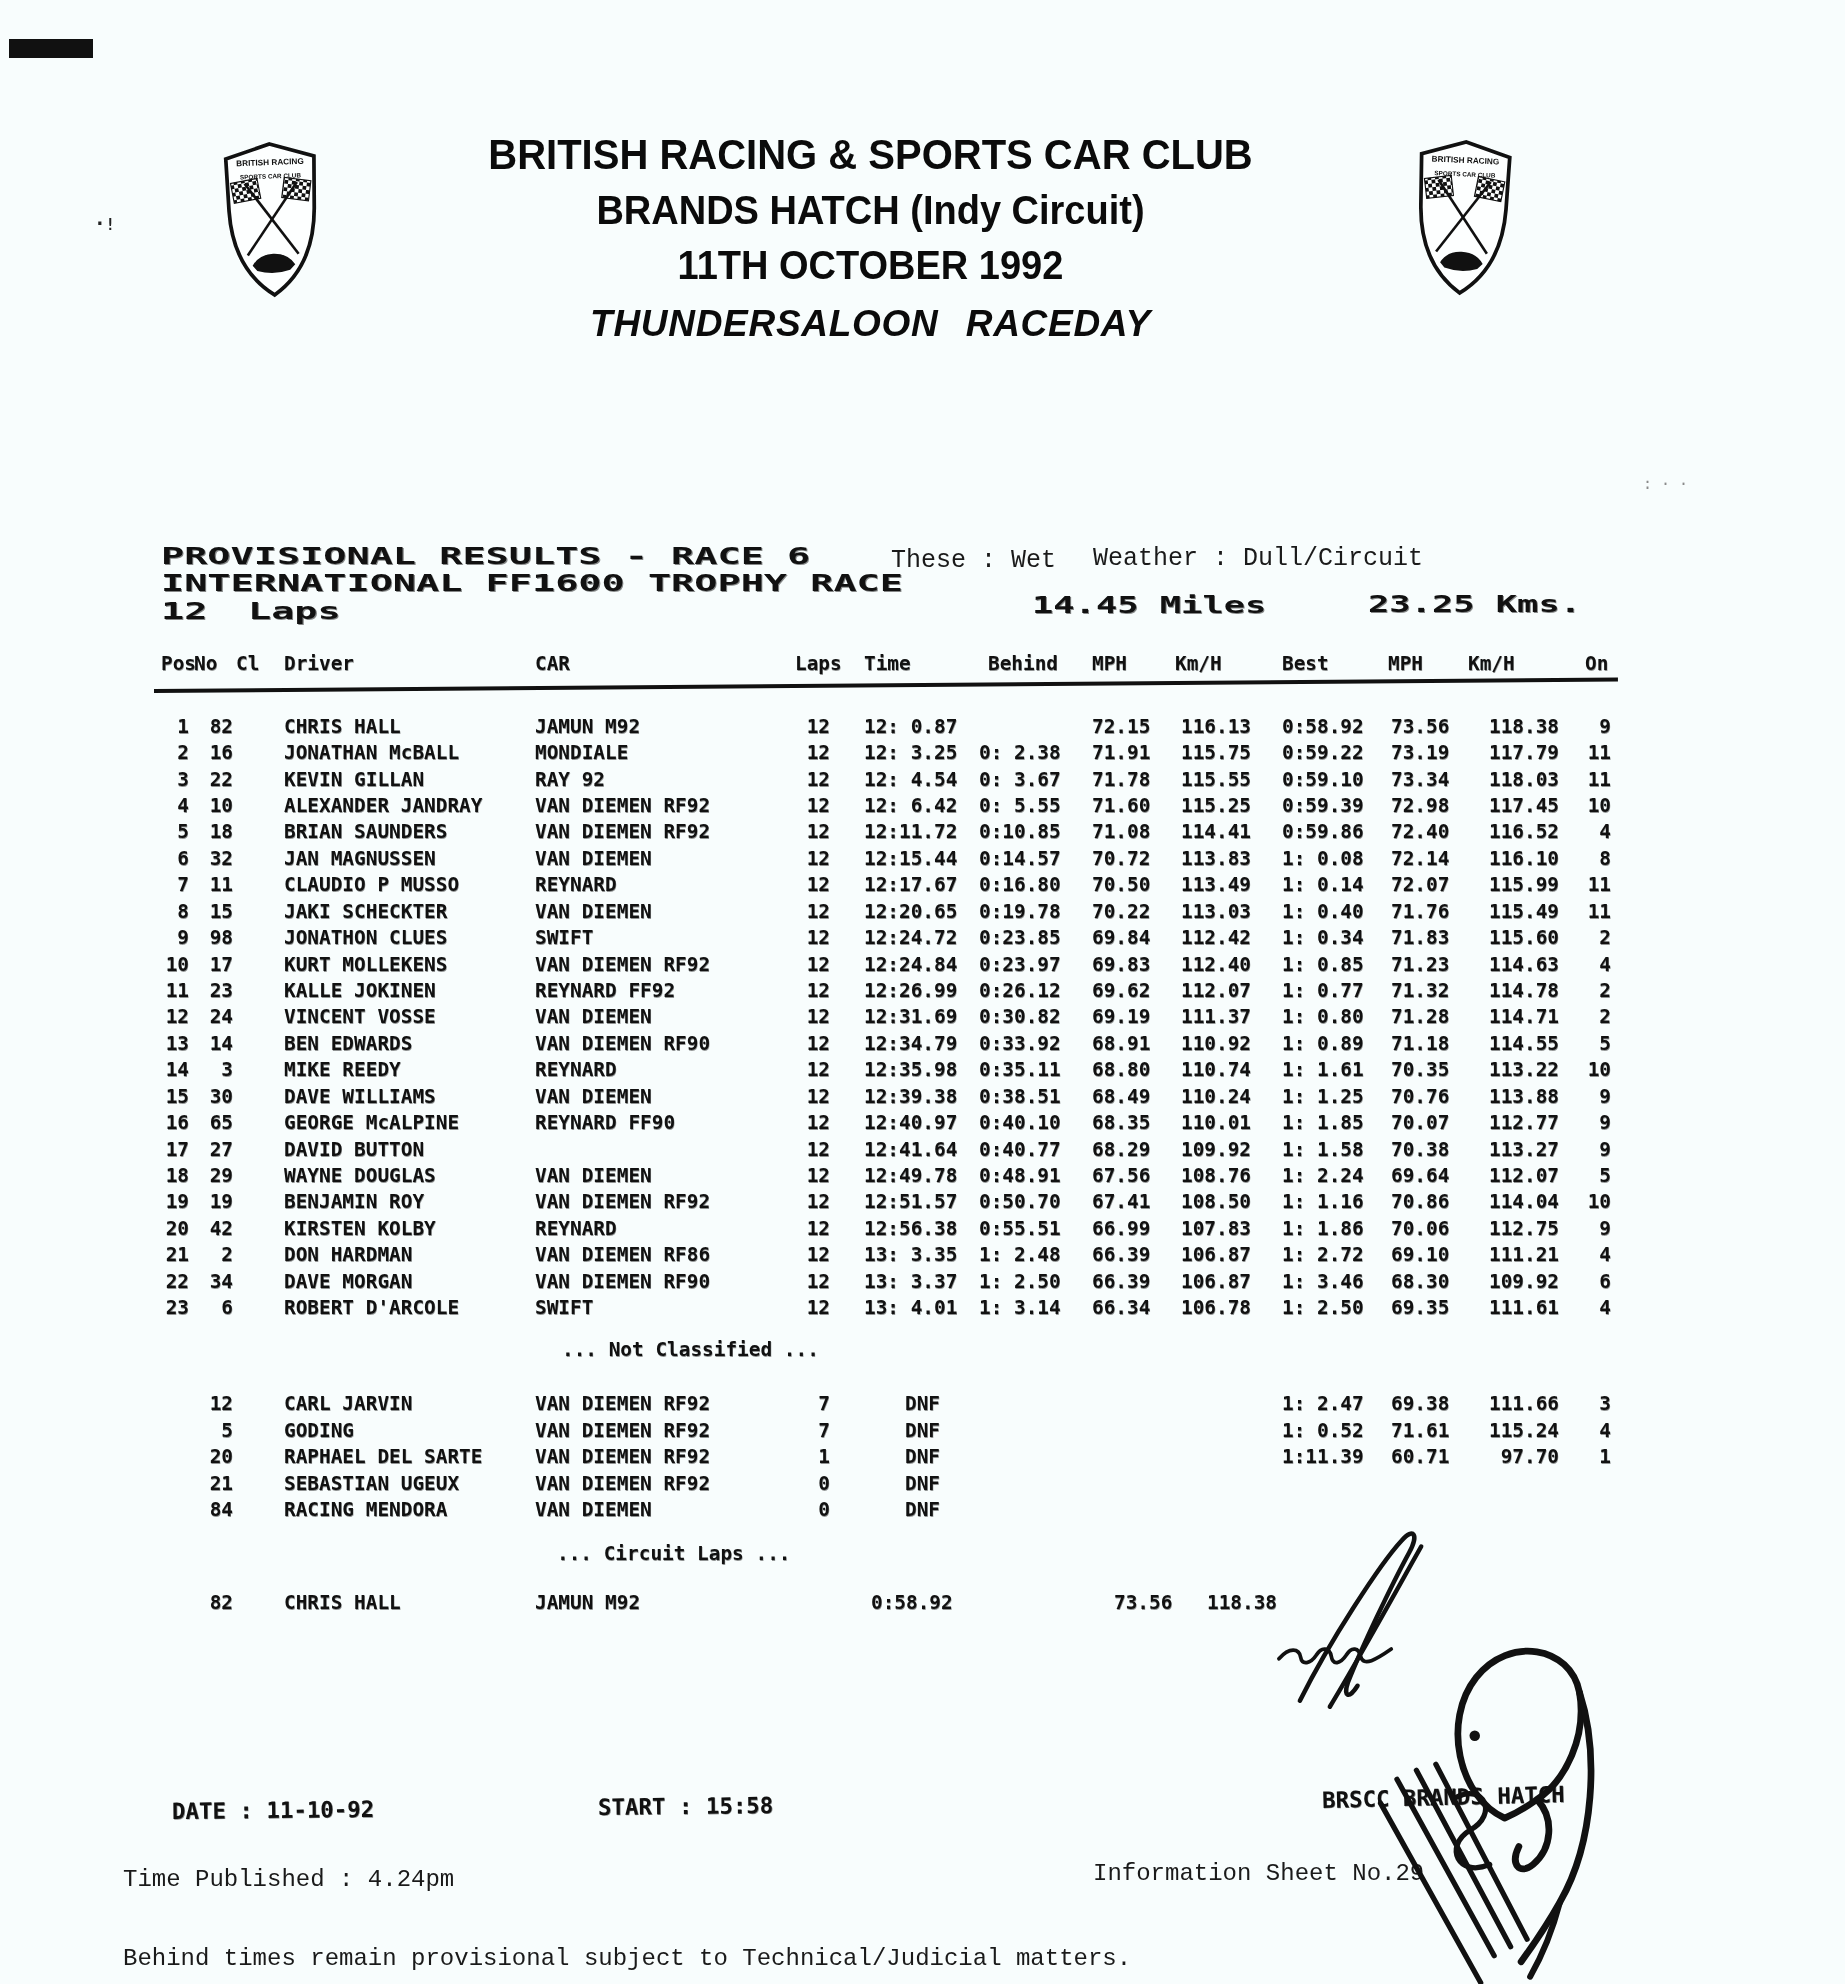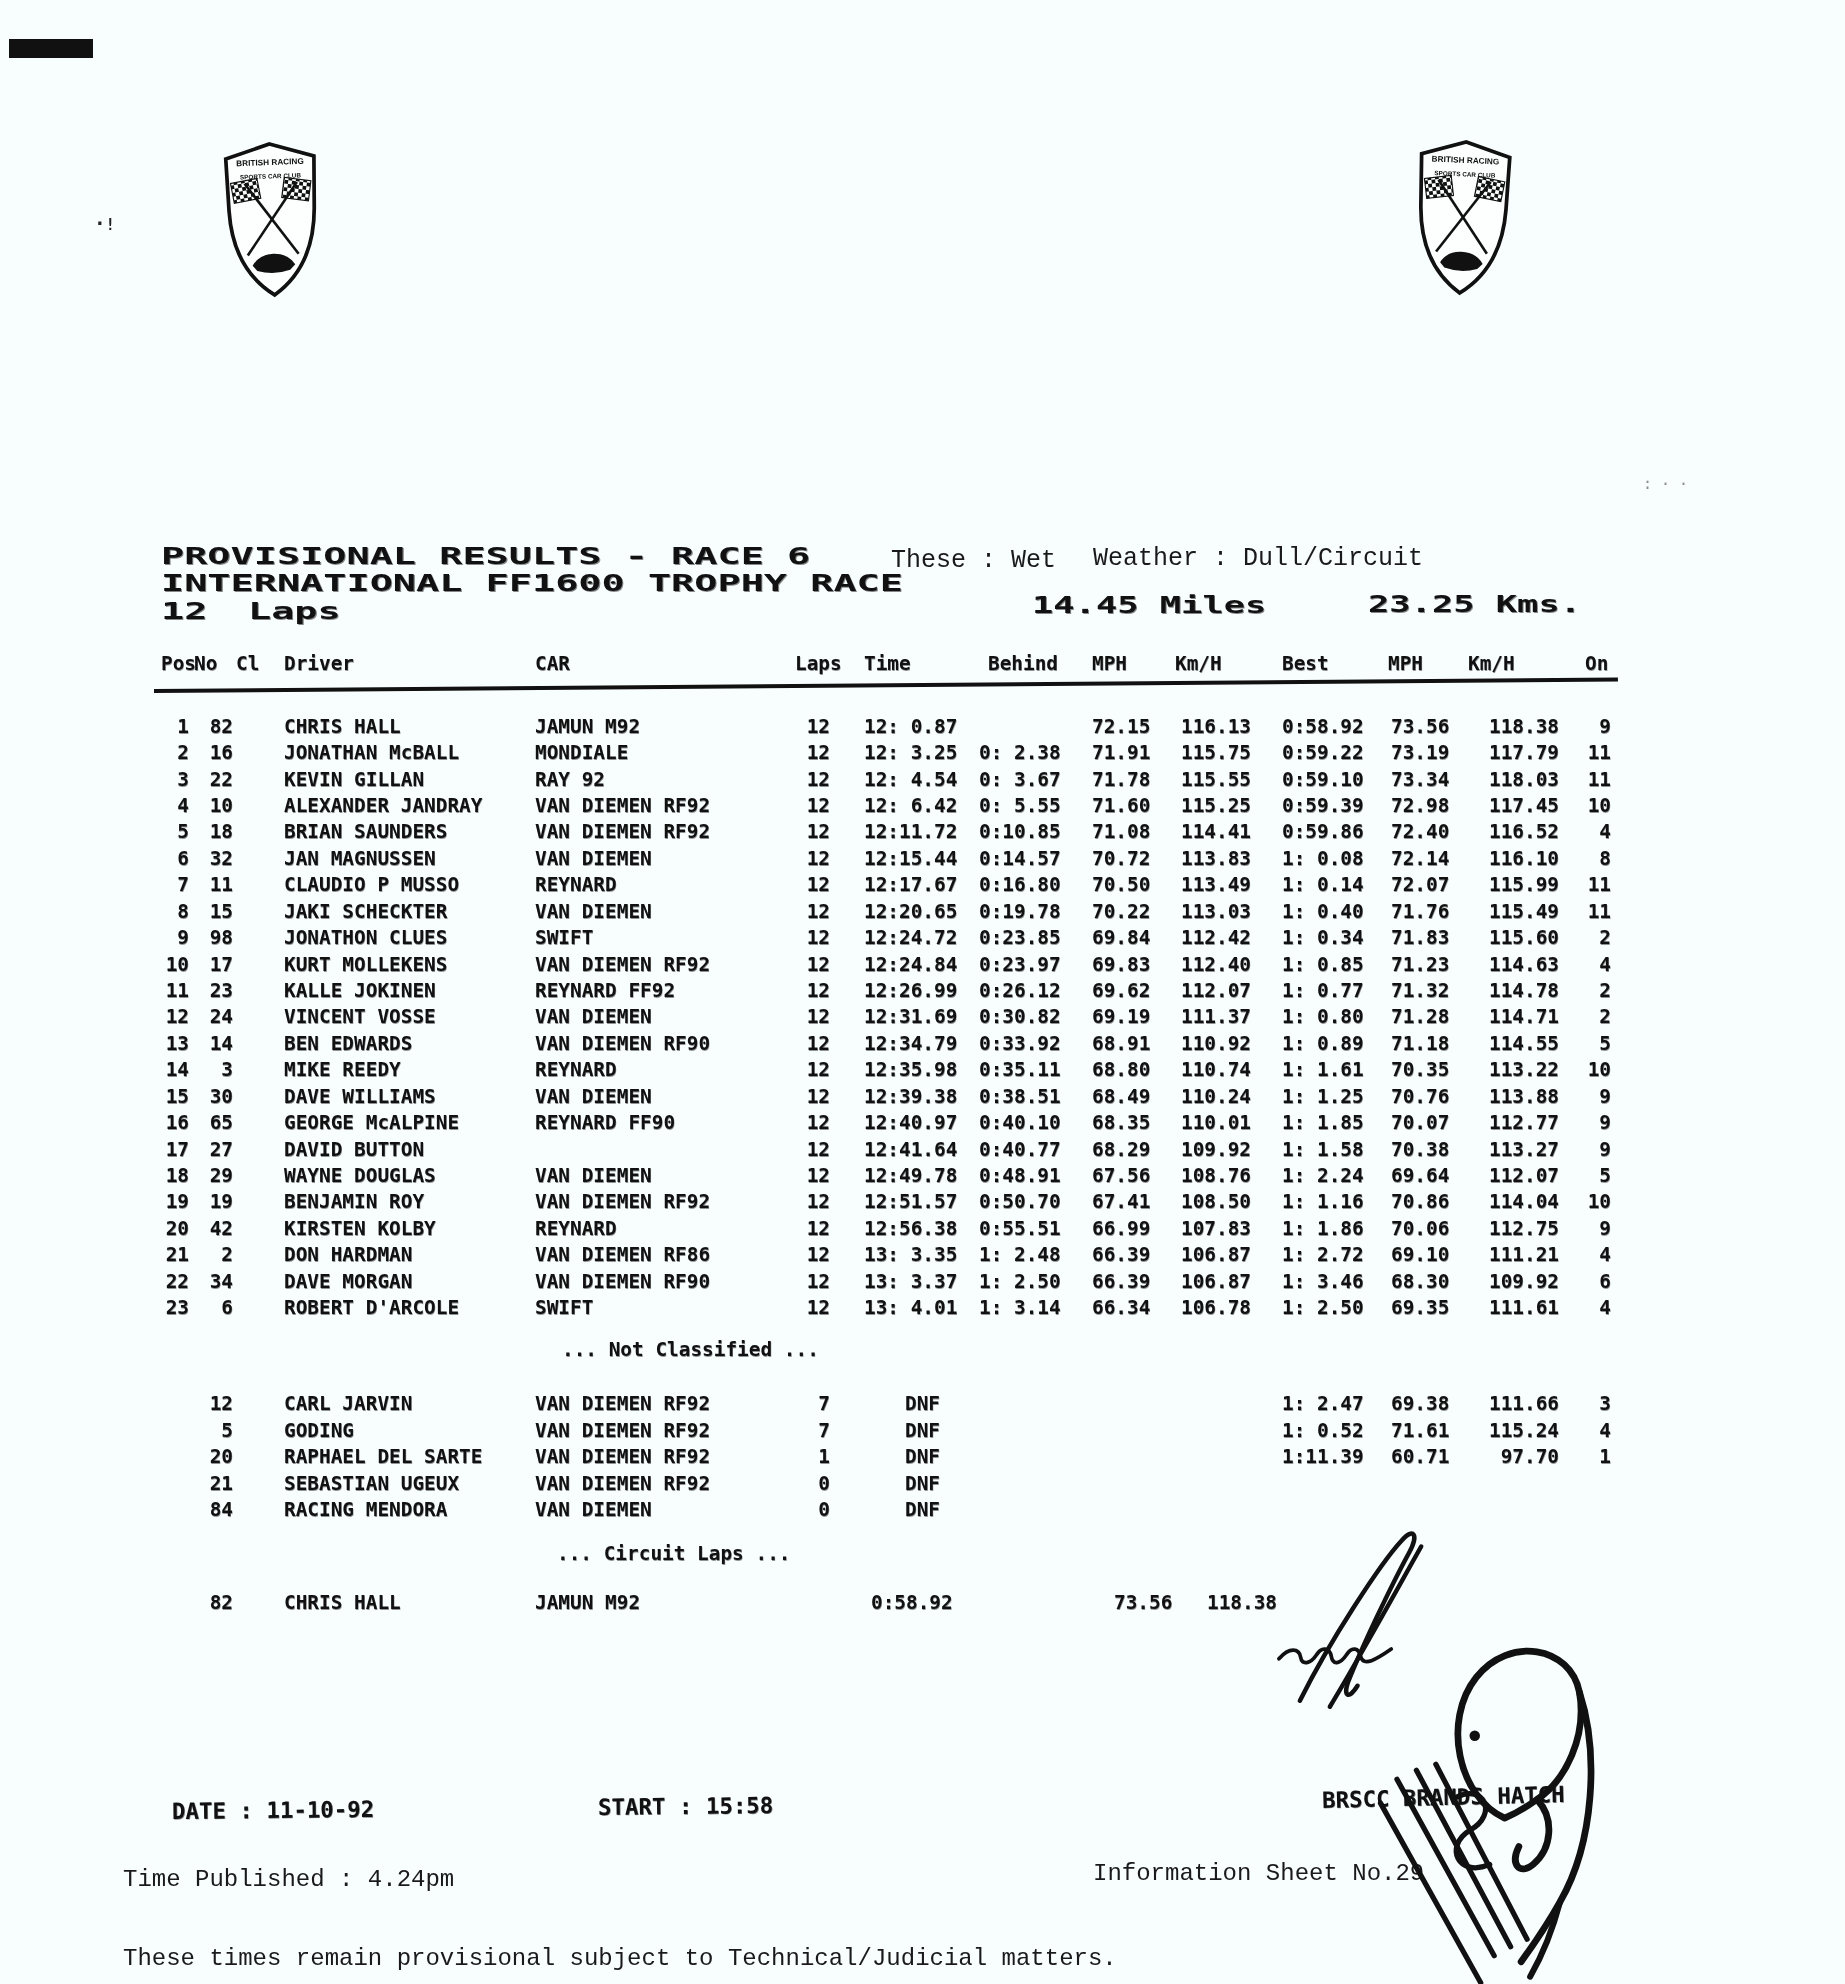--- a/index.html
+++ b/index.html
@@ -81,20 +81,26 @@
     <text x="68" y="50" text-anchor="middle" font-size="8.5" font-weight="bold" fill="#111">SPORTS CAR CLUB</text>
     <g stroke="#111" stroke-width="3.5">
       <line x1="34" y1="152" x2="103" y2="56"></line>
       <line x1="102" y1="152" x2="33" y2="56"></line>
     </g>
     <rect x="16" y="52" width="36" height="27" fill="url(#chk)" stroke="#111" stroke-width="1.5" transform="rotate(-9 34 65)"></rect>
     <rect x="84" y="52" width="36" height="27" fill="url(#chk)" stroke="#111" stroke-width="1.5" transform="rotate(9 102 65)"></rect>
     <path d="M40,166 q9,-15 28,-15 q20,0 29,15 l-7,7 q-22,7 -44,0 z" fill="#111"></path>
   </svg>
 
+  <div class="head-center">
+    <div class="head-line1">BRITISH RACING &amp; SPORTS CAR CLUB</div>
+    <div class="head-line">BRANDS HATCH (Indy Circuit)</div>
+    <div class="head-line">11TH OCTOBER 1992</div>
+    <div class="head-event">THUNDERSALOON RACEDAY</div>
+  </div>
 
   <div class="abs dm-big" style="left:161px; top:543px;"><span class="dw">PROVISIONAL RESULTS - RACE 6</span></div>
   <div class="abs tw" style="left:891px; top:546px; font-size:25px;">These : Wet</div>
   <div class="abs tw" style="left:1093px; top:544px; font-size:25px;">Weather : Dull/Circuit</div>
   <div class="abs dm-big" style="left:161px; top:570px;"><span class="dw">INTERNATIONAL FF1600 TROPHY RACE</span></div>
   <div class="abs dm-big" style="left:161px; top:598px;"><span class="dw">12</span></div>
   <div class="abs dm-big" style="left:248px; top:598px;"><span class="dw">Laps</span></div>
   <div class="abs dm-big" style="left:1032px; top:592px;"><span class="dw2">14.45 Miles</span></div>
   <div class="abs dm-big" style="left:1368px; top:591px;"><span class="dw2">23.25 Kms.</span></div>
 
@@ -140,21 +146,21 @@
   <div class="abs dm" style="left:557px; top:1542px;">... Circuit Laps ...</div>
   <div id="fl-rows">
       <div class="trow dm" style="top: 1591px;"><span class="cell" style="right: 1613px;">82</span><span class="cell" style="left: 284px;">CHRIS HALL</span><span class="cell" style="left: 535px;">JAMUN M92</span><span class="cell" style="left: 871px;">0:58.92</span><span class="cell" style="left: 1114px;">73.56</span><span class="cell" style="left: 1207px;">118.38</span></div>
     </div>
 
   <div class="abs dm-big" style="left:172px; top:1797px; transform:rotate(-0.6deg);">DATE : 11-10-92</div>
   <div class="abs dm-big" style="left:598px; top:1793px; transform:rotate(-0.6deg);">START : 15:58</div>
   <div class="abs dm-big" style="left:1322px; top:1784px; transform:rotate(-1.4deg);">BRSCC BRANDS HATCH</div>
   <div class="abs tw" style="left:123px; top:1866px;">Time Published : 4.24pm</div>
   <div class="abs tw" style="left:1093px; top:1860px;">Information Sheet No.29</div>
-  <div class="abs tw" style="left:123px; top:1945px;">These times remain provisional subject to Technical/Judicial matters.</div>
+  <div class="abs tw" style="left:123px; top:1945px;">Behind times remain provisional subject to Technical/Judicial matters.</div>
 
   <svg class="sig abs" style="left:1234px; top:1512px;" width="307" height="206" viewBox="0 0 410 275">
     <path d="M88,252 C128,172 196,68 224,38 C240,20 247,30 234,54 C210,98 170,182 152,228 C146,246 153,251 165,232" stroke-width="6"></path>
     <path d="M128,260 C168,194 224,92 250,46" stroke-width="6"></path>
     <path d="M60,196 C74,180 87,182 89,194 C91,205 102,203 110,191 C117,179 128,181 130,193 C132,205 142,203 150,191 C157,179 167,181 169,193 C173,207 190,197 210,183" stroke-width="5"></path>
   </svg>
 
   <svg class="sig abs" style="left:1370px; top:1616px;" width="404" height="369" viewBox="0 0 540 493">
     <path d="M180,270 C118,242 96,140 142,82 C186,26 268,40 280,102 C290,160 262,220 222,246 C208,256 194,264 180,270" stroke-width="9"></path>
     <circle cx="140" cy="160" r="7" fill="#111" stroke="none"></circle>

